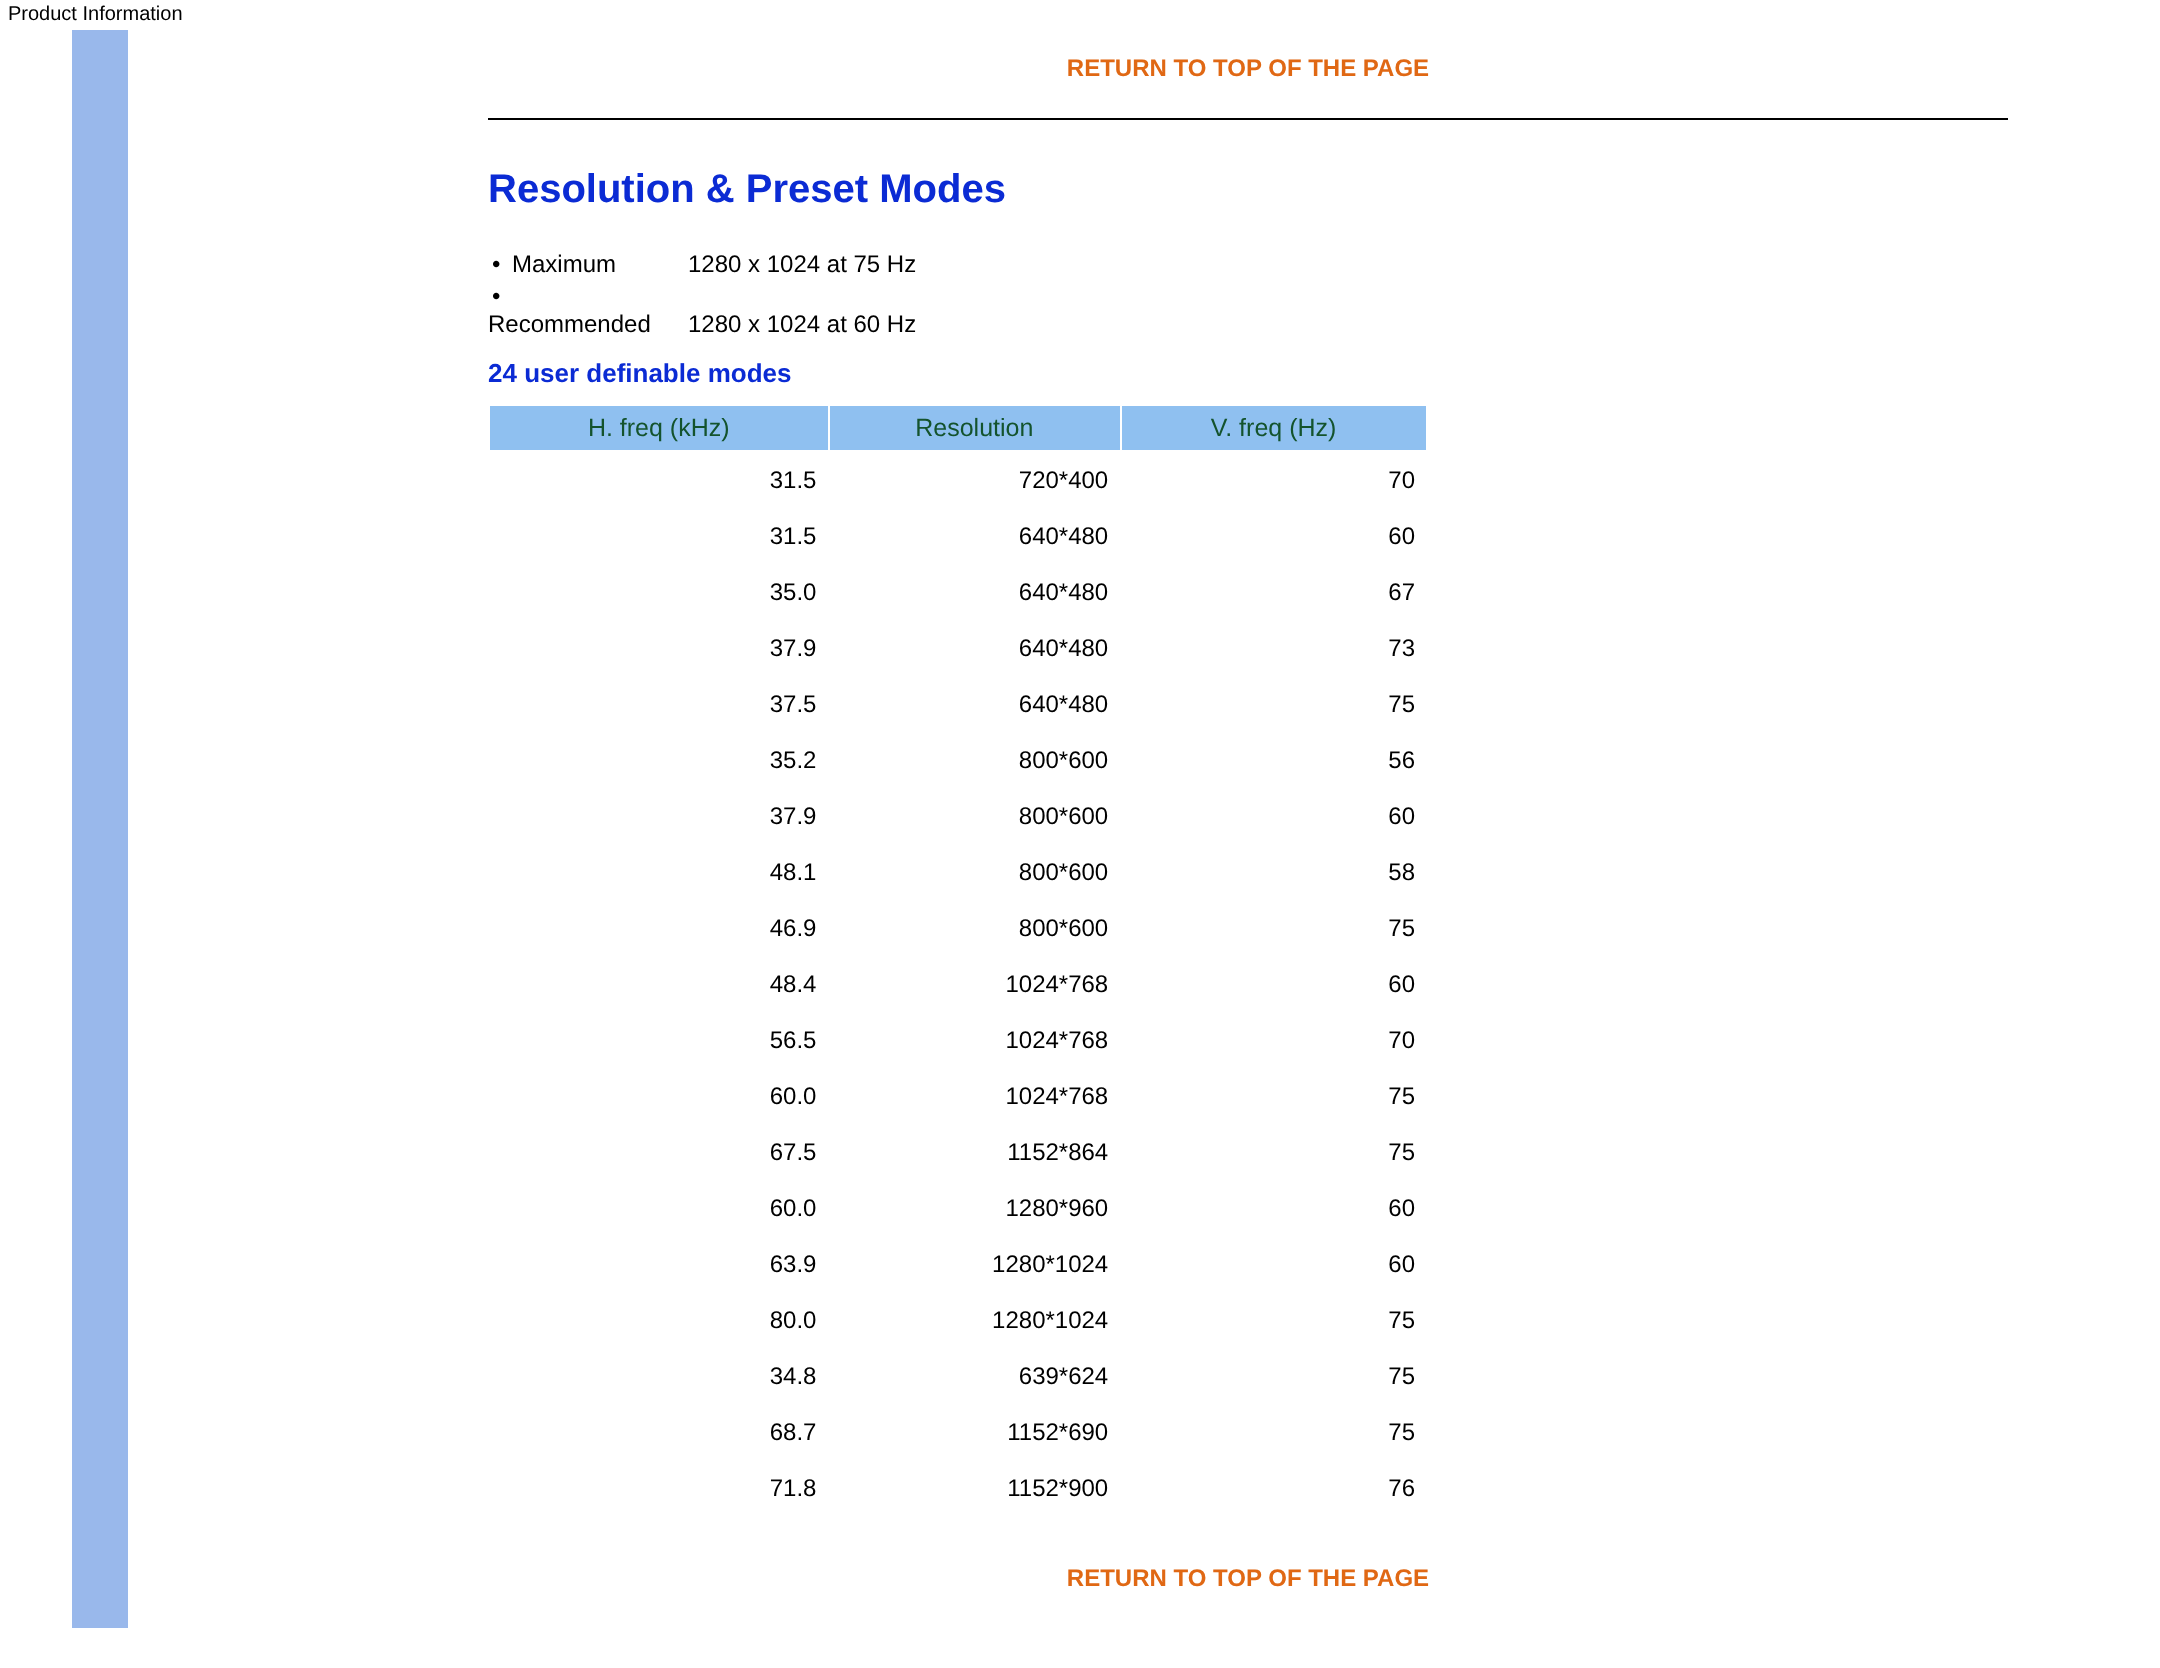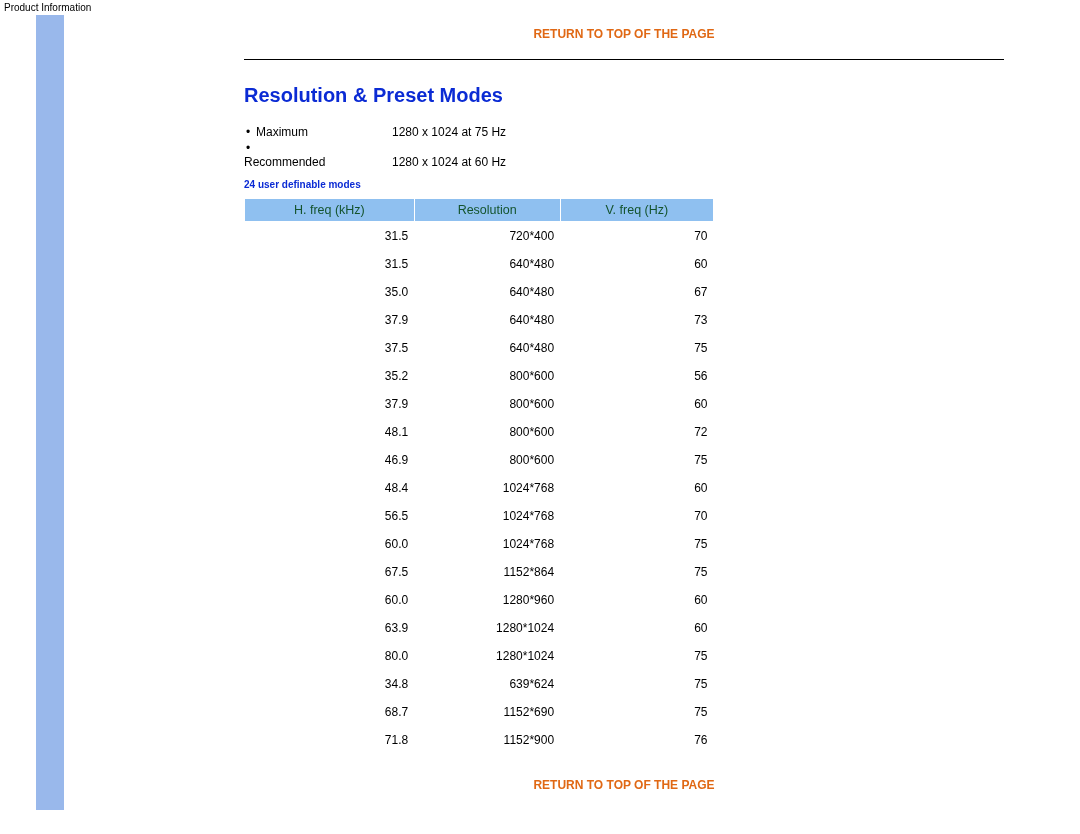--- a/index.html
+++ b/index.html
@@ -51,35 +51,34 @@
     margin: 6px 0 24px 0;
   }
   .section-heading {
     color: #0b2bd4;
     font-size: 20px;
     font-weight: bold;
     margin: 0 0 18px 0;
   }
   .sub-heading {
     color: #0b2bd4;
-    font-size: 10px;
+    font-size: 13px;
     font-weight: bold;
     margin: 10px 0 8px 0;
   }
   .factory-heading {
     font-weight: bold;
     font-size: 12px;
     margin: 8px 0 18px 0;
   }
   .spec-row {
     display: flex;
     margin: 2px 0;
     font-size: 12px;
     align-items: flex-start;
-    gap: 48px;
   }
   .spec-label {
     width: 100px;
     padding-left: 0;
   }
   .bullet {
     display:inline-block;
     width:10px;
     margin-left:2px;
   }
@@ -171,21 +170,21 @@
             <td>56</td>
           </tr>
           <tr>
             <td>37.9</td>
             <td>800*600</td>
             <td>60</td>
           </tr>
           <tr>
             <td>48.1</td>
             <td>800*600</td>
-            <td>72</td>
+            <td>58</td>
           </tr>
           <tr>
             <td>46.9</td>
             <td>800*600</td>
             <td>75</td>
           </tr>
           <tr>
             <td>48.4</td>
             <td>1024*768</td>
             <td>60</td>

